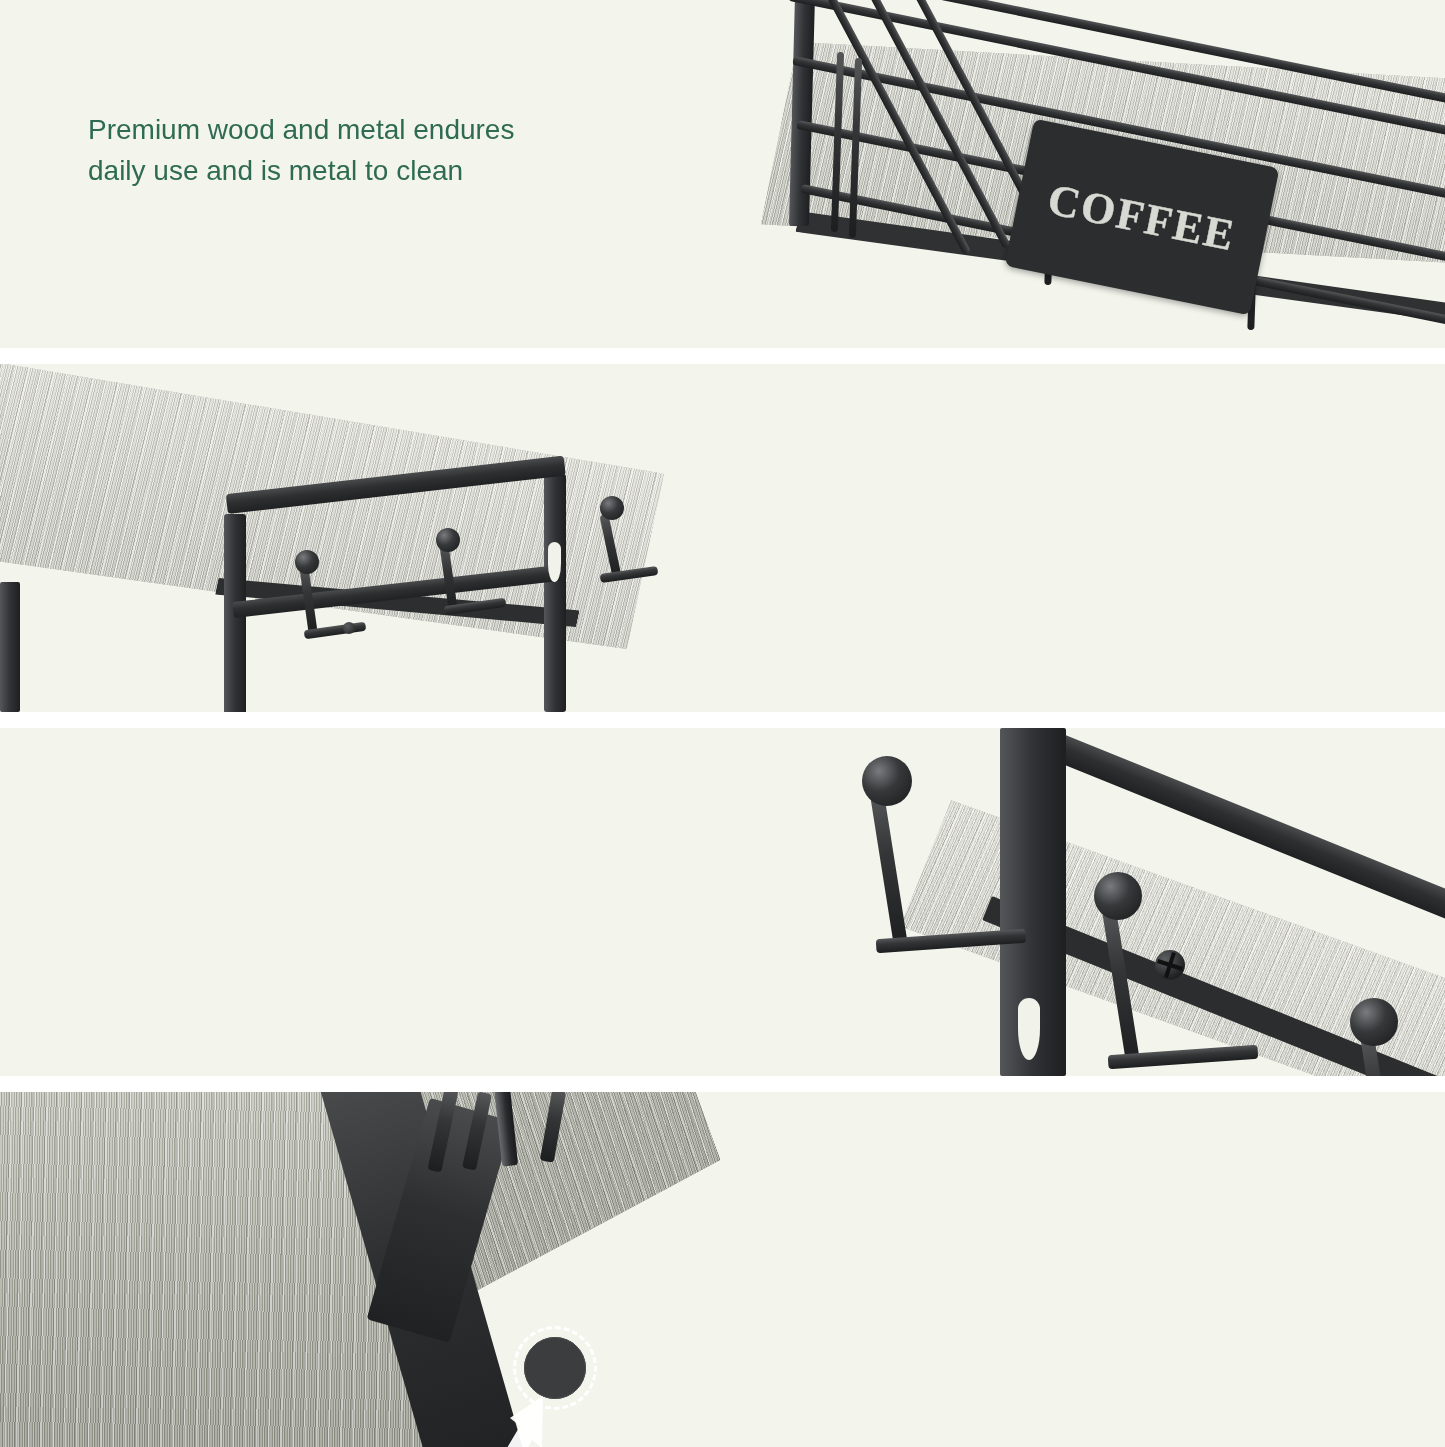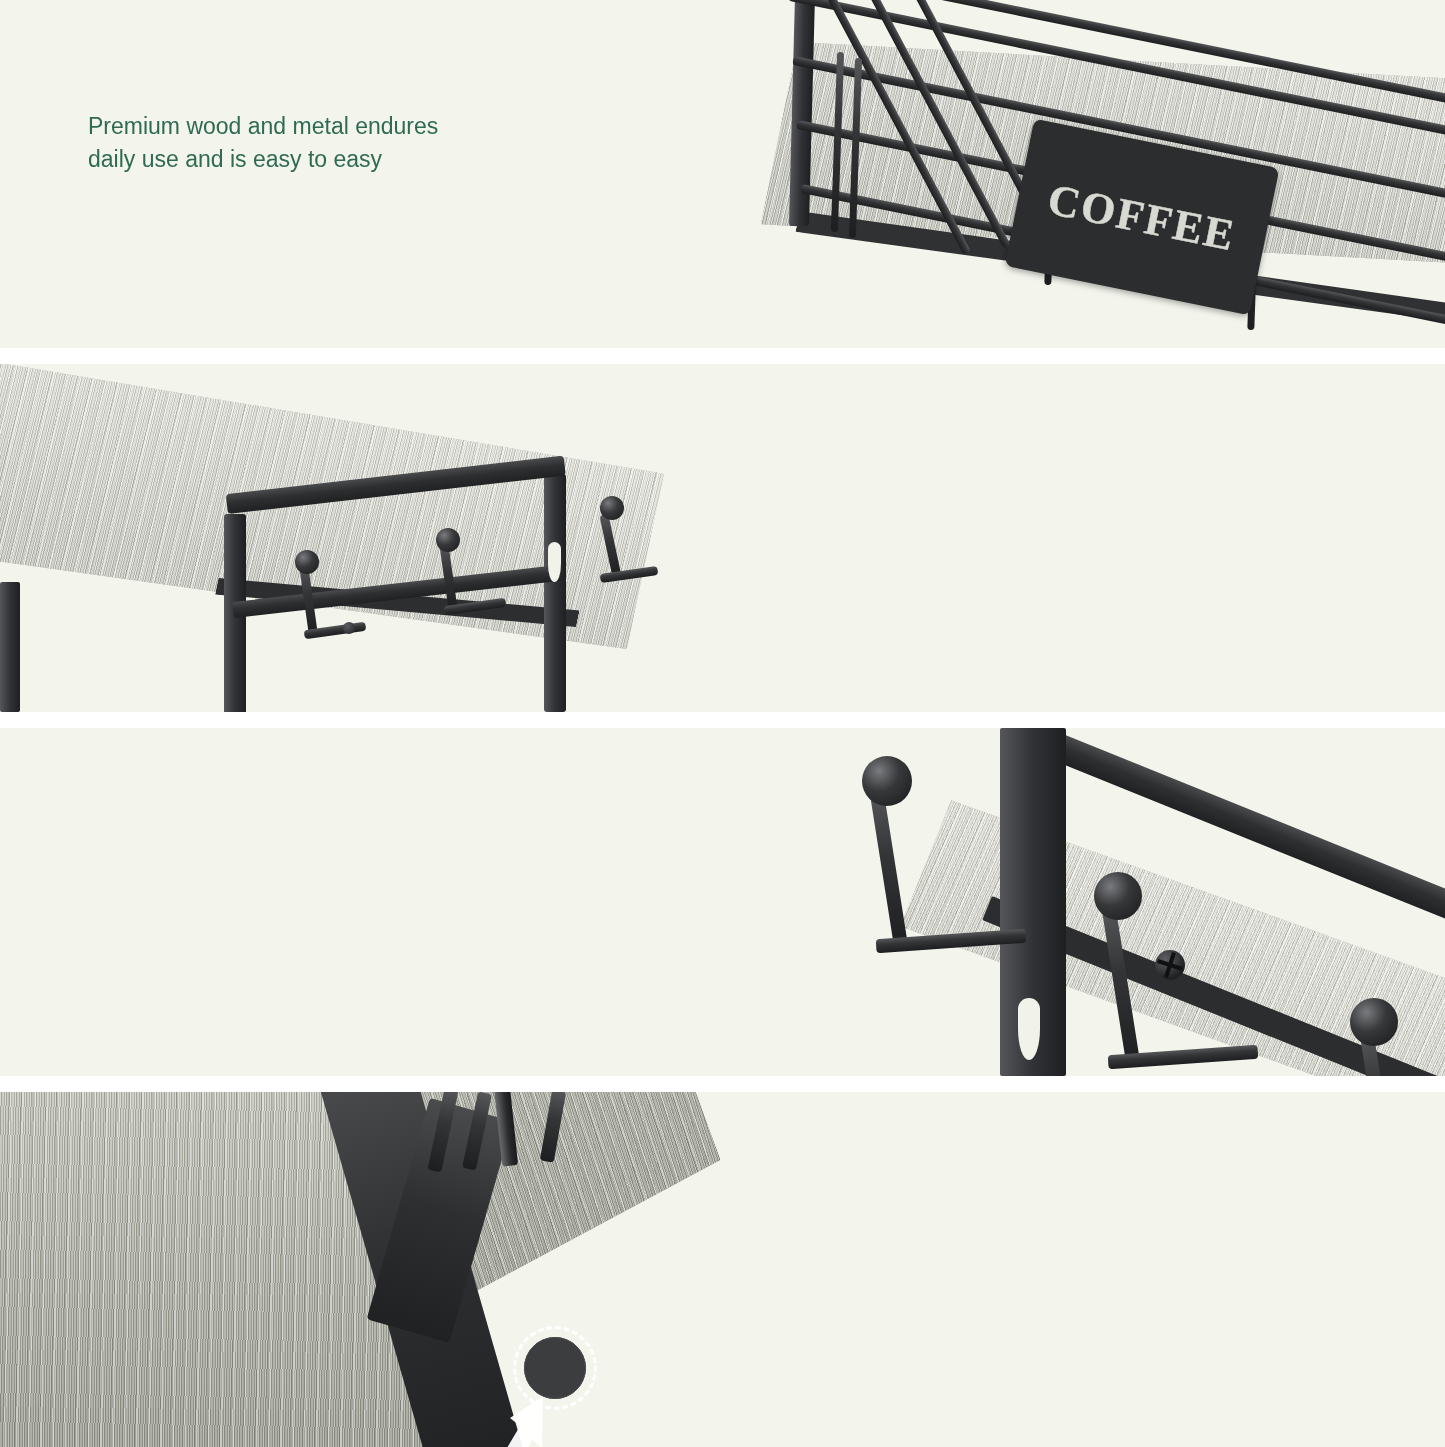--- a/index.html
+++ b/index.html
@@ -43,21 +43,21 @@
     font-size: 62px;
     line-height: 1.02;
     letter-spacing: -0.5px;
     color: #1f6347;
     white-space: nowrap;
   }
   .copy .sub {
     margin-top: 20px;
     font-family: "Liberation Sans", sans-serif;
     font-weight: 400;
-    font-size: 23px;
+    font-size: 28px;
     line-height: 1.45;
     color: #2f6b52;
   }
   .copy .sub span { display: block; white-space: nowrap; }
 
   .copy.left  { left: 88px; text-align: left; }
 
   .copy.c1 { top: 90px; }
 
   
@@ -205,21 +205,21 @@
       <div class="rod" style="left:480px; top:175px; width:7px; height:155px; transform:rotate(2deg);"></div>
 
       <div class="coffee-sign" style="left:247px; top:142px; width:250px; height:150px; transform:rotate(11.5deg);">
         <span class="txt" style="font-size:44px;">COFFEE</span>
       </div>
     </div>
 
     <div class="copy left c1">
       <div class="sub">
         <span>Premium wood and metal endures</span>
-        <span>daily use and is easy to easy</span>
+        <span>daily use and is metal to clean</span>
       </div>
     </div>
   </div>
 
   <div class="panel p2">
 
     <div class="art" style="left:0; top:0; width:700px; height:348px;">
 
       <div class="wood" style="position:absolute; left:-40px; top:-40px; width:720px; height:320px;
                   transform:rotate(12deg); transform-origin:left top;

